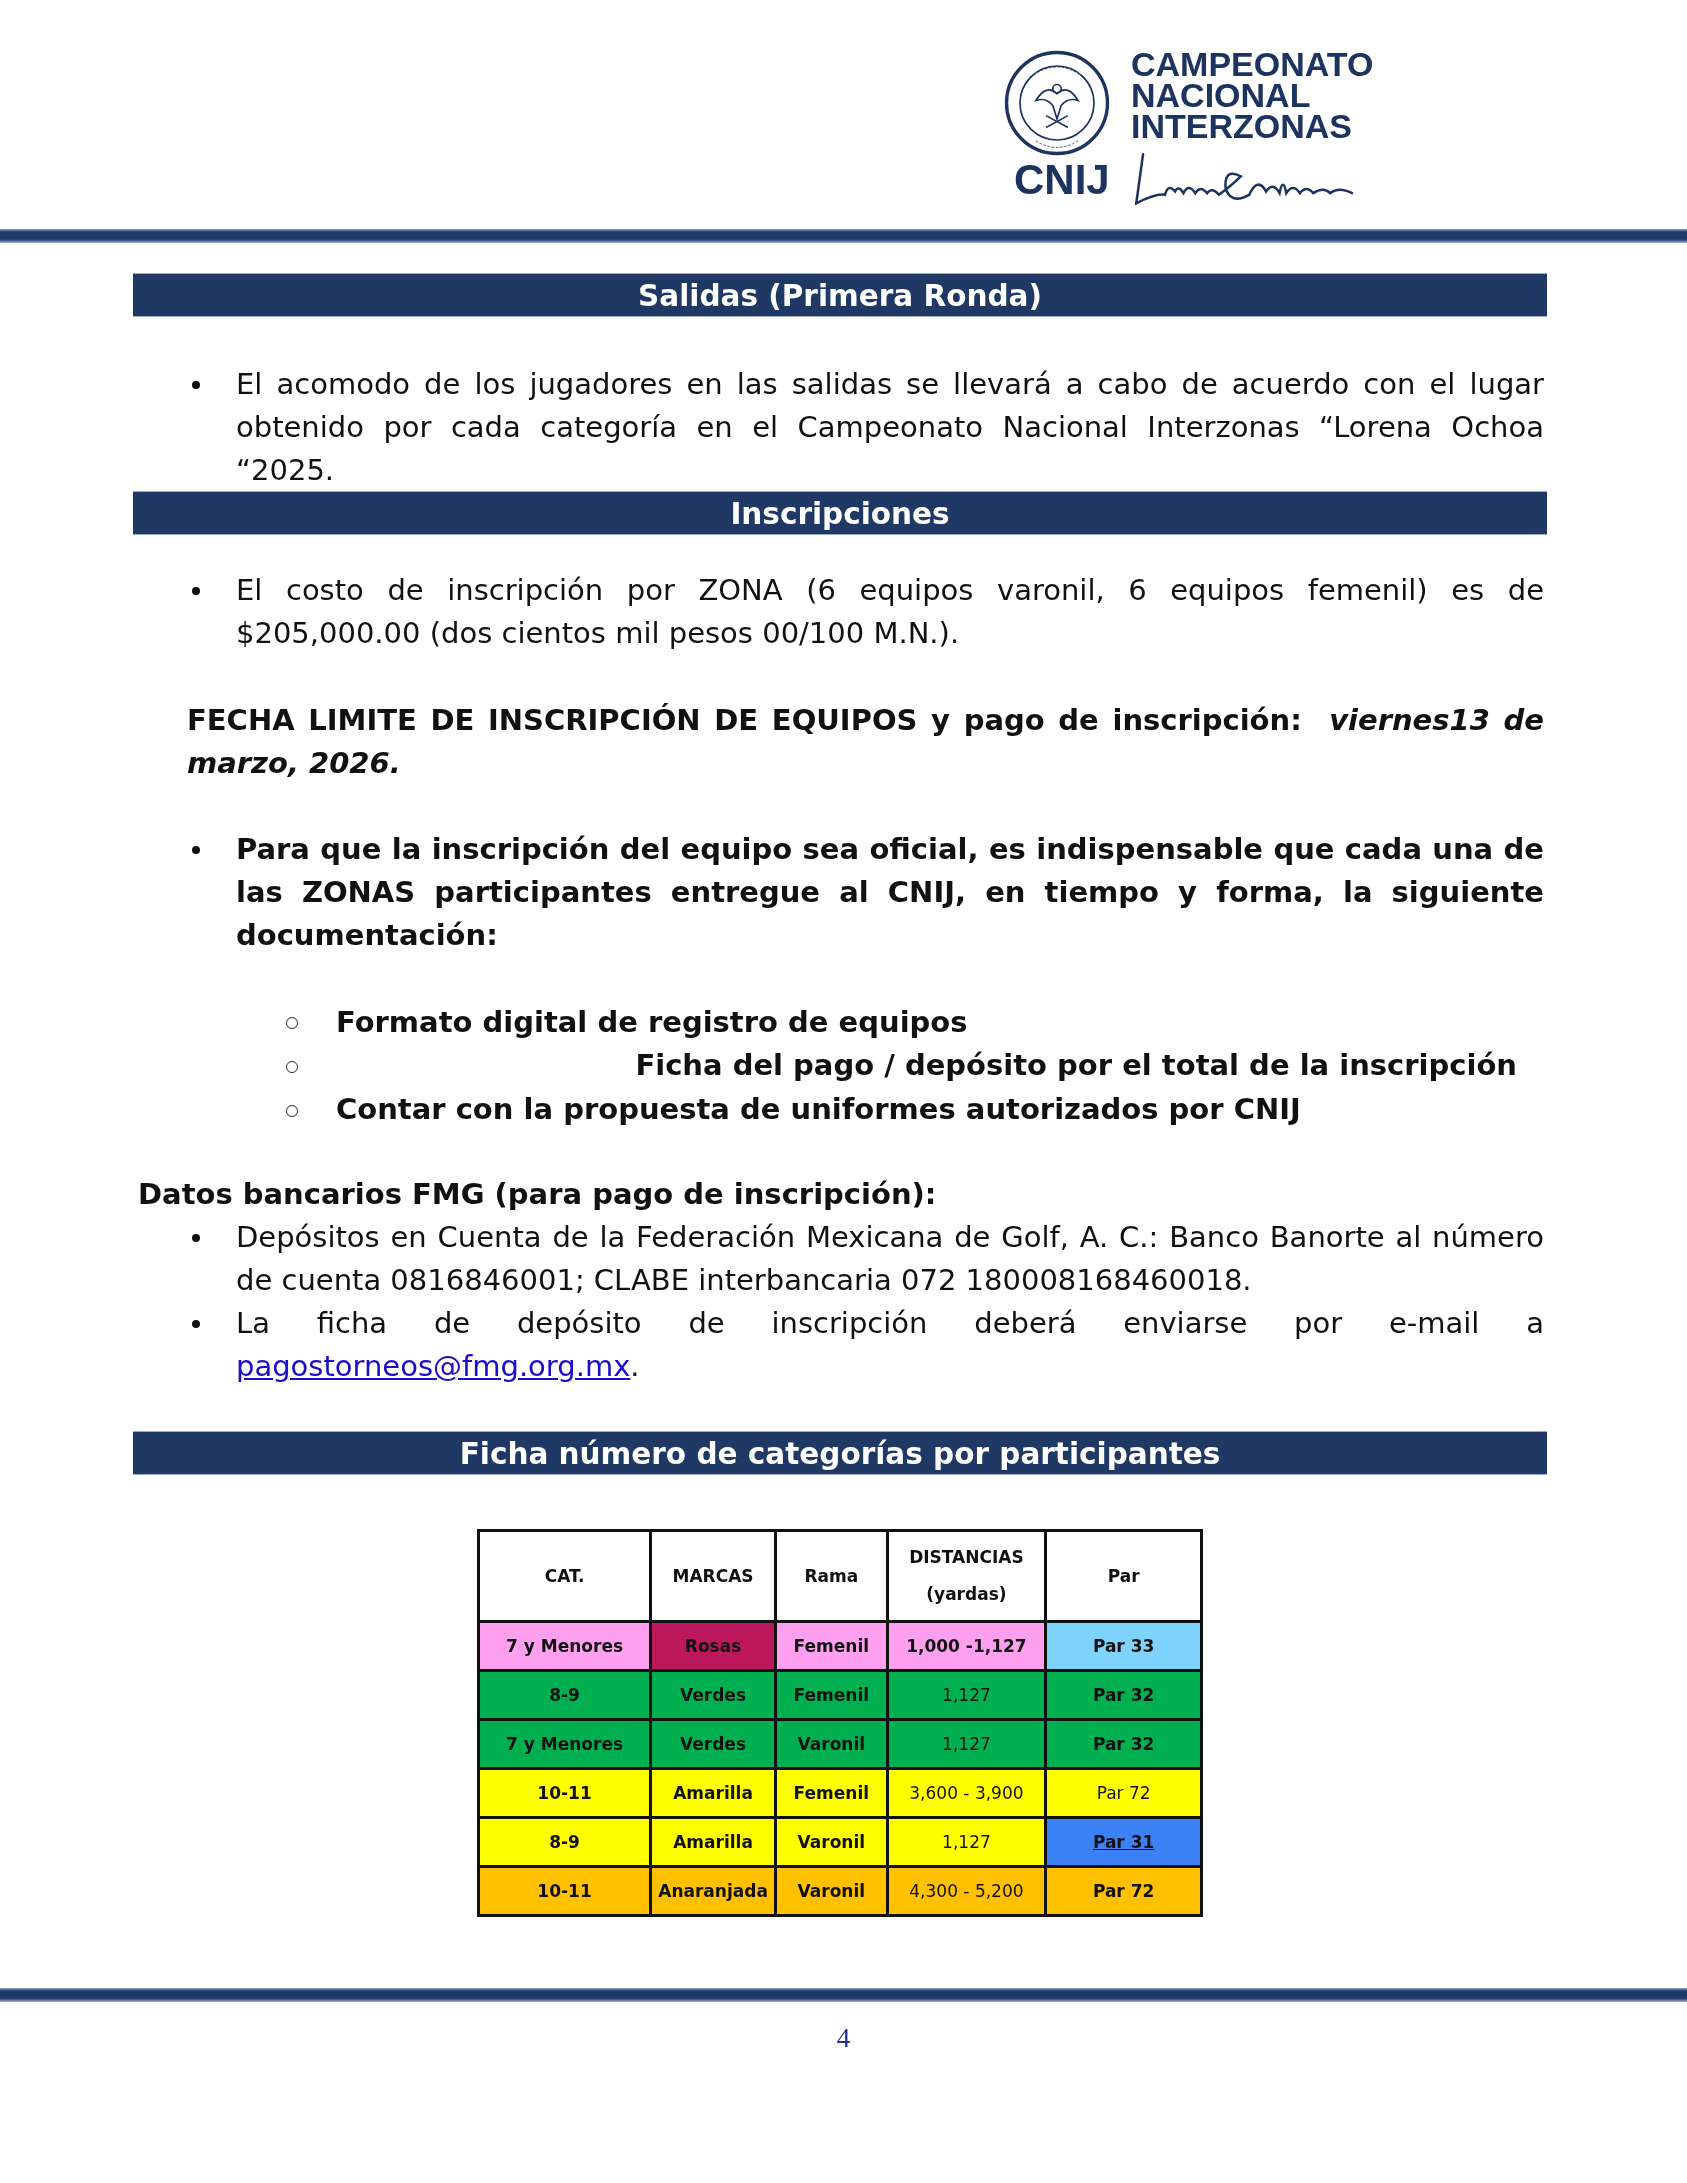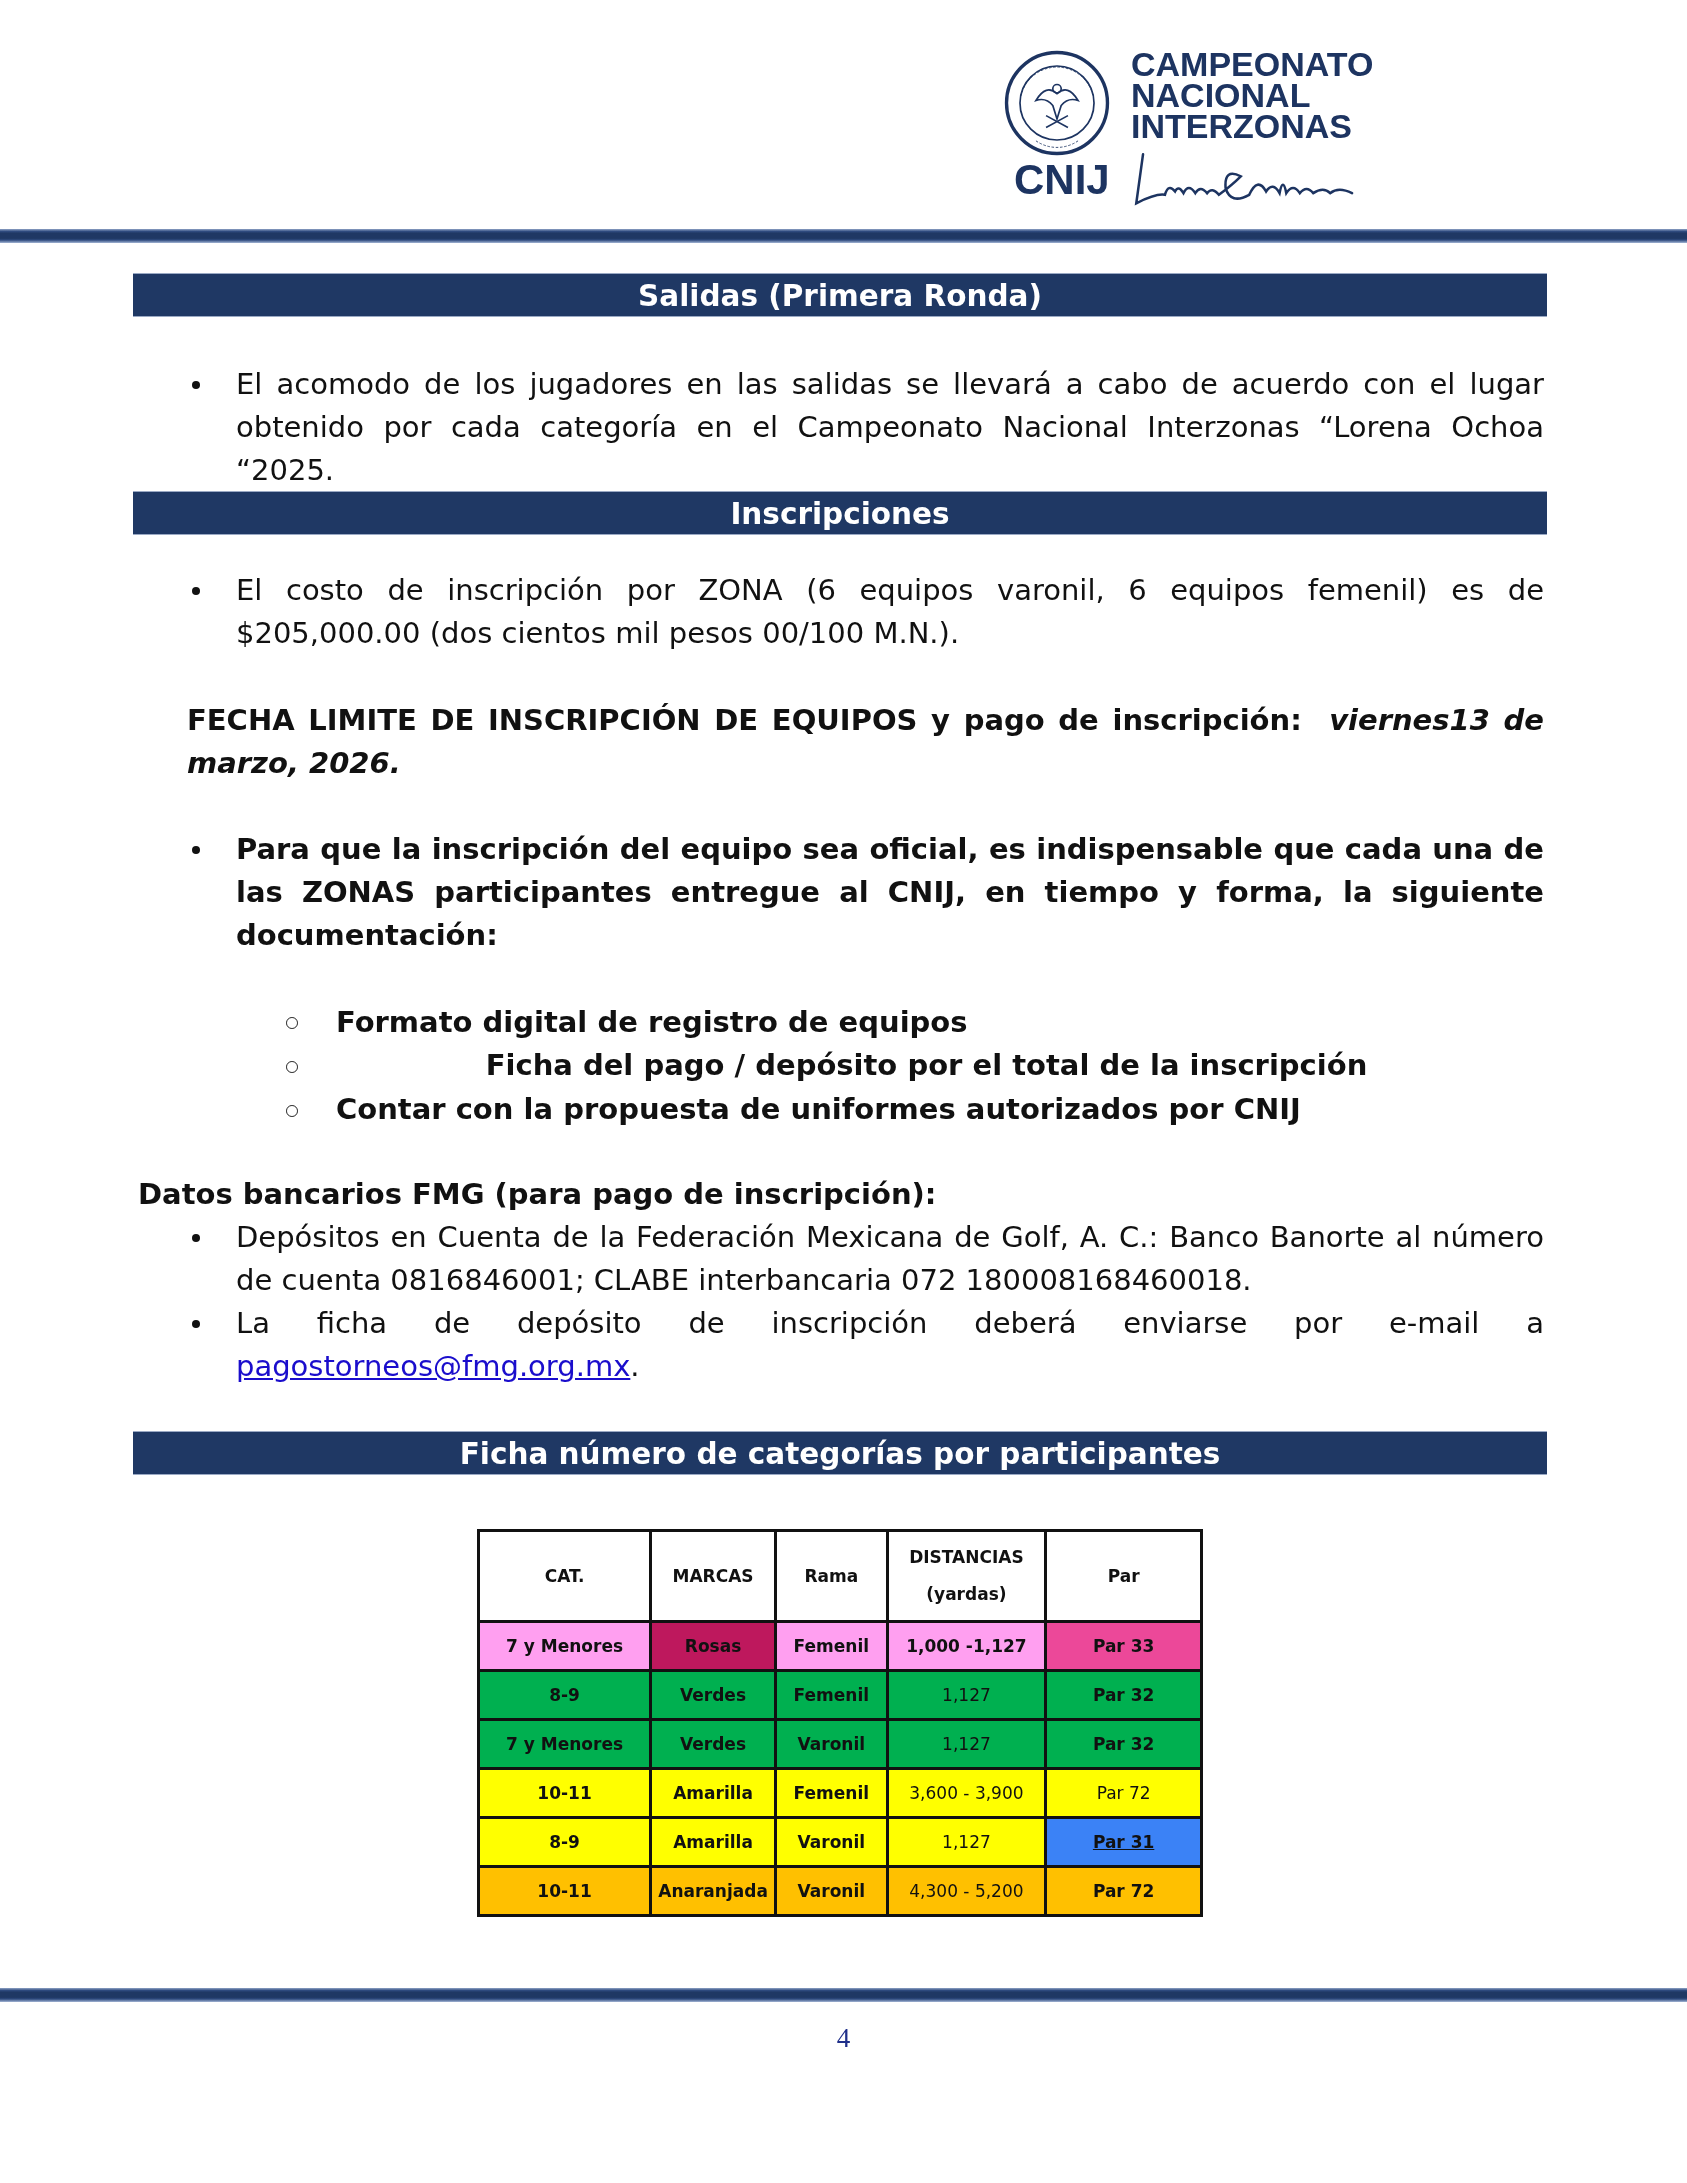--- a/index.html
+++ b/index.html
@@ -86,21 +86,21 @@
   <span>FECHA LIMITE DE INSCRIPCIÓN DE EQUIPOS y pago de inscripción:</span>&nbsp;
   <i>viernes13 de marzo, 2026.</i>
 </div>
 
 <div class="bullet-dot" style="left:192px; top:846px;"></div>
 <div class="para bold" style="left:236px; top:828px; width:1308px;">Para que la inscripción del equipo sea oficial, es indispensable que cada una de las ZONAS participantes entregue al CNIJ, en tiempo y forma, la siguiente documentación:</div>
 
 <div class="ring" style="left:286px; top:1017px;"></div>
 <div class="para bold" style="left:336px; top:1001px; width:1181px; text-align:left;">Formato digital de registro de equipos</div>
 <div class="ring" style="left:286px; top:1061px;"></div>
-<div class="para bold" style="left:336px; top:1044px; width:1181px; text-align:center;">Ficha del pago / depósito por el total de la inscripción</div>
+<div class="para bold" style="left:336px; top:1044px; width:1181px; text-align:right;">Ficha del pago / depósito por el total de la inscripción</div>
 <div class="ring" style="left:286px; top:1105px;"></div>
 <div class="para bold" style="left:336px; top:1088px; width:1181px; text-align:left;">Contar con la propuesta de uniformes autorizados por CNIJ</div>
 
 <div class="para bold" style="left:138px; top:1173px; width:1350px; text-align:left;">Datos bancarios FMG (para pago de inscripción):</div>
 <div class="bullet-dot" style="left:192px; top:1234px;"></div>
 <div class="para" style="left:236px; top:1216px; width:1308px;">Depósitos en Cuenta de la Federación Mexicana de Golf, A. C.: Banco Banorte al número de cuenta 0816846001; CLABE interbancaria 072 180008168460018.</div>
 <div class="bullet-dot" style="left:192px; top:1320px;"></div>
 <div class="para" style="left:236px; top:1302px; width:1308px; text-align-last:justify;">La ficha de depósito de inscripción deberá enviarse por e-mail a</div>
 <div class="para" style="left:236px; top:1345px; width:1308px; text-align:left;">
   <a class="link" href="mailto:pagostorneos@fmg.org.mx">pagostorneos@fmg.org.mx</a><span>.</span>
@@ -127,21 +127,21 @@
       </th>
       <th>Par</th>
     </tr>
   </thead>
   <tbody>
     <tr class="data-row">
       <td style="background: rgb(255, 159, 240);">7 y Menores</td>
       <td style="background: #be185d;">Rosas</td>
       <td style="background: rgb(255, 159, 240);">Femenil</td>
       <td style="background: rgb(255, 159, 240);">1,000 -1,127</td>
-      <td style="background: #ec4899;">Par 33</td>
+      <td style="background: #7dd3fc;">Par 33</td>
     </tr>
     <tr class="data-row">
       <td style="background: rgb(0, 176, 80);">8-9</td>
       <td style="background: rgb(0, 176, 80);">Verdes</td>
       <td style="background: rgb(0, 176, 80);">Femenil</td>
       <td class="light" style="background: rgb(0, 176, 80);">1,127</td>
       <td style="background: rgb(0, 176, 80);">Par 32</td>
     </tr>
     <tr class="data-row">
       <td style="background: rgb(0, 176, 80);">7 y Menores</td>

